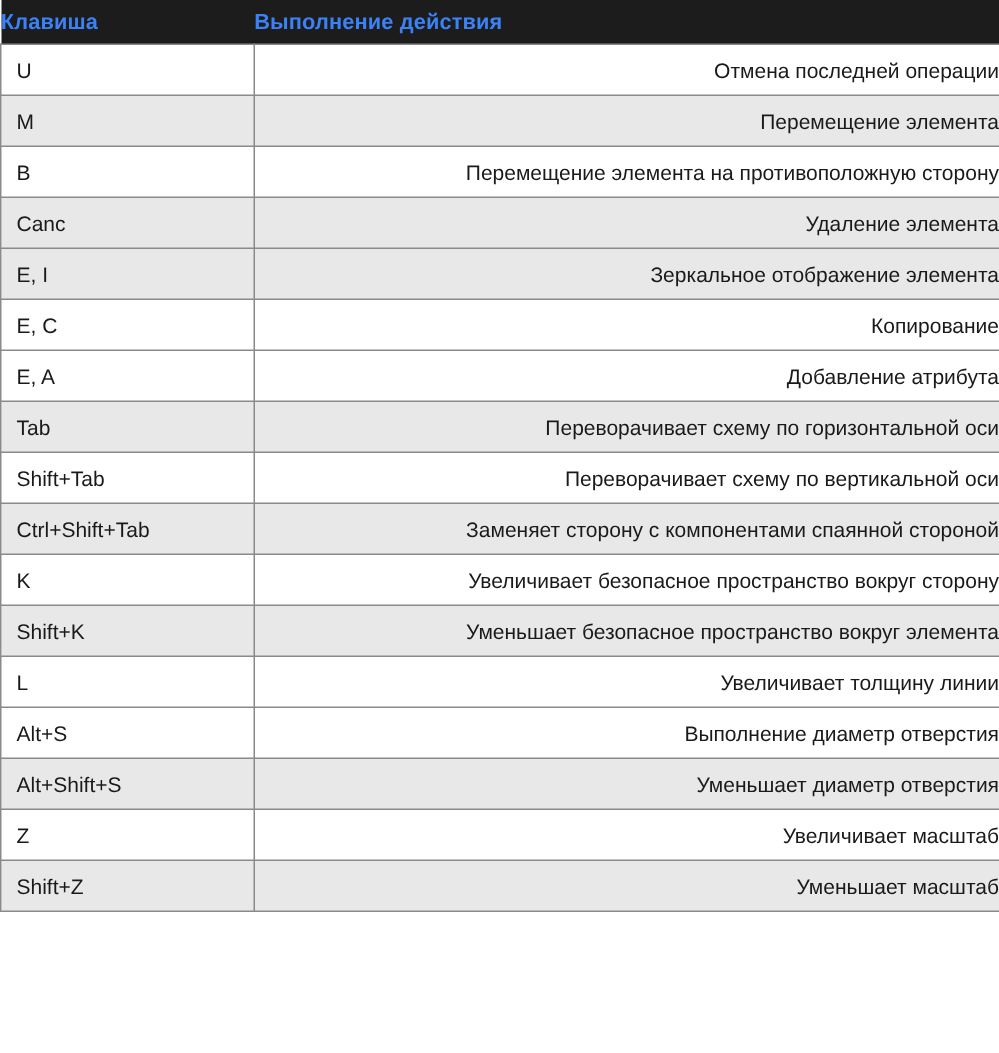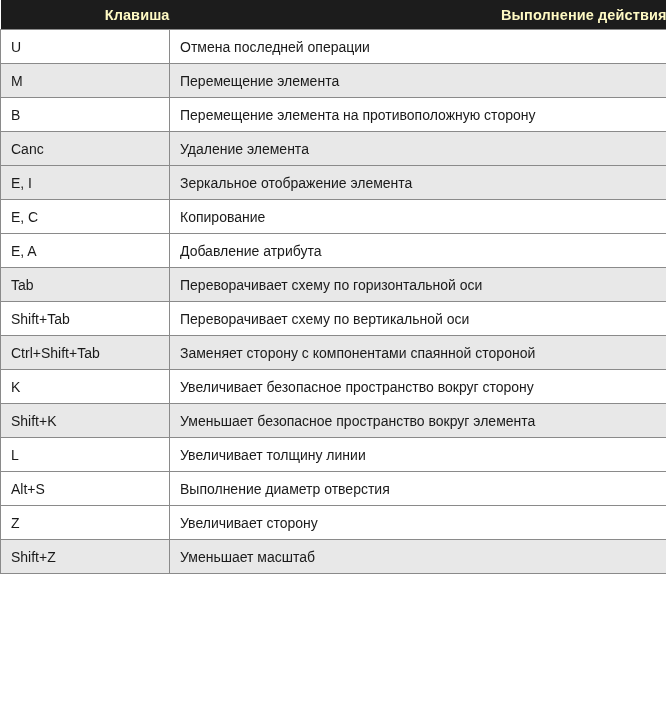--- a/index.html
+++ b/index.html
@@ -13,26 +13,26 @@
     font-family: "Liberation Sans", sans-serif;
     -webkit-font-smoothing: antialiased;
   }
   .shortcut-table {
     width: 666px;
     border-collapse: collapse;
     table-layout: fixed;
   }
   .shortcut-table thead th {
     background: #1c1c1c;
-    color: #fef9c3;
+    color: #3b82f6;
     font-size: 14.5px;
     font-weight: bold;
     height: 29px;
     padding: 0;
-    text-align: right;
+    text-align: left;
     vertical-align: middle;
     border: none;
     letter-spacing: 0.1px;
   }
   .shortcut-table tbody td {
     height: 33px;
     font-size: 14px;
     color: #1a1a1a;
     vertical-align: middle;
     border: 1px solid #8a8a8a;
@@ -50,20 +50,21 @@
     width: 169px;
   }
   .col-action {
     width: 497px;
   }
   .shortcut-table tbody td.cell-key {
     border-left: 1px solid #8a8a8a;
   }
   .shortcut-table tbody td.cell-action {
     border-right: 1px solid #8a8a8a;
+    text-align: right;
   }
 </style>
 </head>
 <body>
 
 <table class="shortcut-table">
   <colgroup>
     <col class="col-key">
     <col class="col-action">
   </colgroup>
@@ -123,22 +124,26 @@
         <td class="cell-action">Уменьшает безопасное пространство вокруг элемента</td>
       </tr>
       <tr class="row-odd">
         <td class="cell-key">L</td>
         <td class="cell-action">Увеличивает толщину линии</td>
       </tr>
       <tr class="row-odd">
         <td class="cell-key">Alt+S</td>
         <td class="cell-action">Выполнение диаметр отверстия</td>
       </tr>
+      <tr class="row-even">
+        <td class="cell-key">Alt+Shift+S</td>
+        <td class="cell-action">Уменьшает диаметр отверстия</td>
+      </tr>
       <tr class="row-odd">
         <td class="cell-key">Z</td>
-        <td class="cell-action">Увеличивает сторону</td>
+        <td class="cell-action">Увеличивает масштаб</td>
       </tr>
       <tr class="row-even">
         <td class="cell-key">Shift+Z</td>
         <td class="cell-action">Уменьшает масштаб</td>
       </tr>
     </tbody>
 </table>
 
 </body></html>

